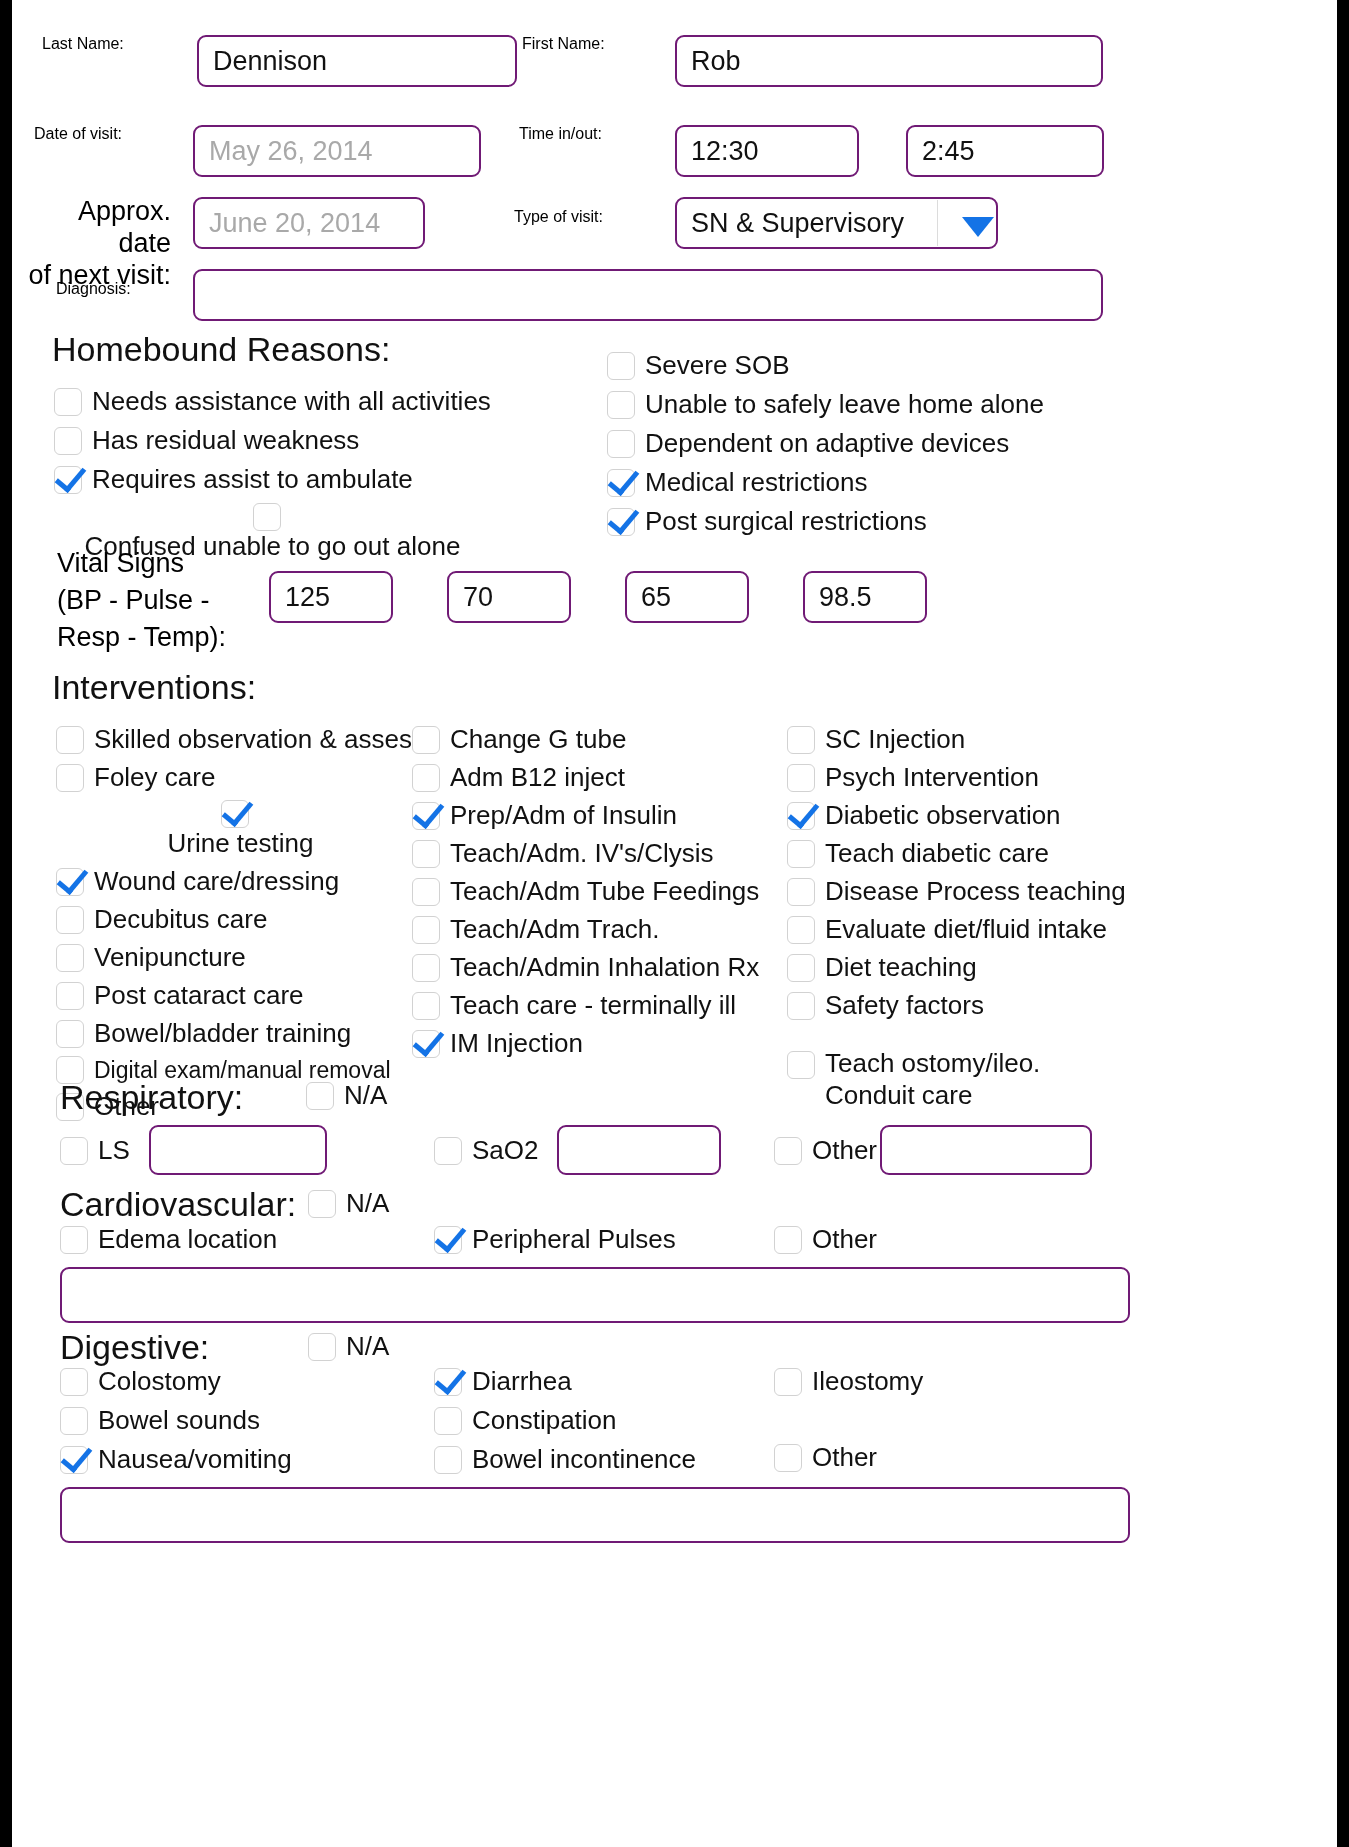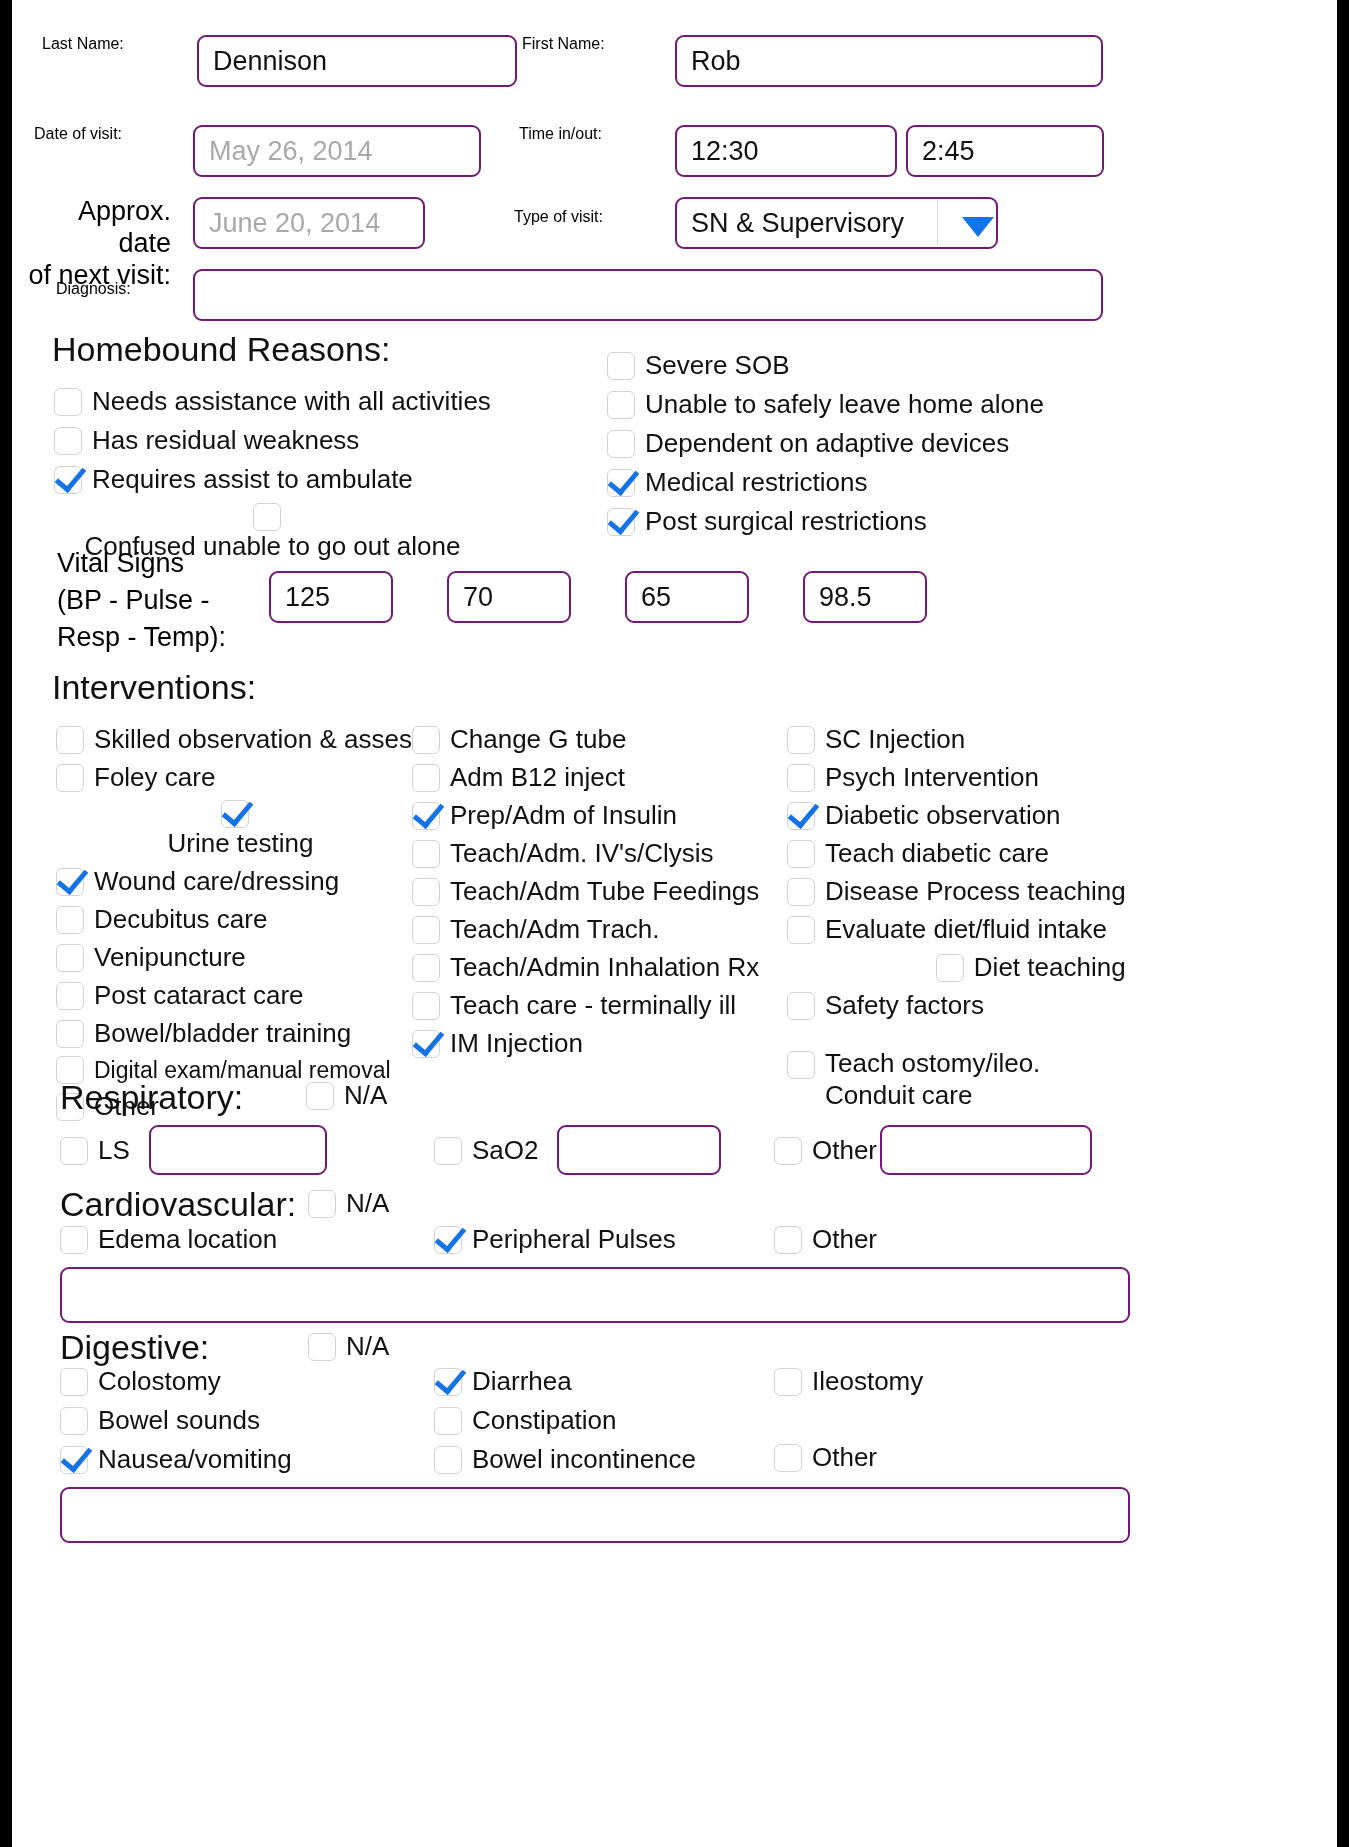--- a/index.html
+++ b/index.html
@@ -75,21 +75,21 @@
   <div class="abs" style="left:30px; top:35px; width:150px;">Last Name:</div>
   <div class="abs field" style="left:185px; top:35px; width:320px;">Dennison</div>
 
   <div class="abs" style="left:510px; top:35px; width:160px;">First Name:</div>
   <div class="abs field" style="left:663px; top:35px; width:428px;">Rob</div>
 
   <div class="abs" style="left:22px; top:125px;">Date of visit:</div>
   <div class="abs field placeholder" style="left:181px; top:125px; width:288px;">May 26, 2014</div>
 
   <div class="abs" style="left:507px; top:125px;">Time in/out:</div>
-  <div class="abs field" style="left:663px; top:125px; width:222px;">12:30</div>
+  <div class="abs field" style="left:663px; top:125px; width:184px;">12:30</div>
   <div class="abs field" style="left:894px; top:125px; width:198px;">2:45</div>
 
   <div class="abs label-right" style="left:14px; top:195px; width:145px; font-size:27px; line-height:32px;">
     <div>Approx. date</div>
     <div>of next visit:</div>
   </div>
   <div class="abs field placeholder" style="left:181px; top:197px; width:232px;">June 20, 2014</div>
 
   <div class="abs" style="left:502px; top:208px;">Type of visit:</div>
   <div class="abs field" style="left:663px; top:197px; width:323px;">
@@ -261,21 +261,21 @@
       <span class="txt">Teach diabetic care</span>
     </div>
     <div class="cb-line" style="margin-top:7px;">
       <span class="cb"></span>
       <span class="txt">Disease Process teaching</span>
     </div>
     <div class="cb-line" style="margin-top:7px;">
       <span class="cb"></span>
       <span class="txt">Evaluate diet/fluid intake</span>
     </div>
-    <div class="cb-line" style="margin-top:7px;justify-content:flex-end;">
+    <div class="cb-line" style="margin-top:7px;">
       <span class="cb"></span>
       <span class="txt">Diet teaching</span>
     </div>
     <div class="cb-line" style="margin-top:7px;">
       <span class="cb"></span>
       <span class="txt">Safety factors</span>
     </div>
     <div class="cb-line" style="margin-top:26px; align-items:flex-start;">
       <span class="cb" style="margin-top:4px;"></span>
       <span style="font-size:26px; line-height:32px; color:#111;">

